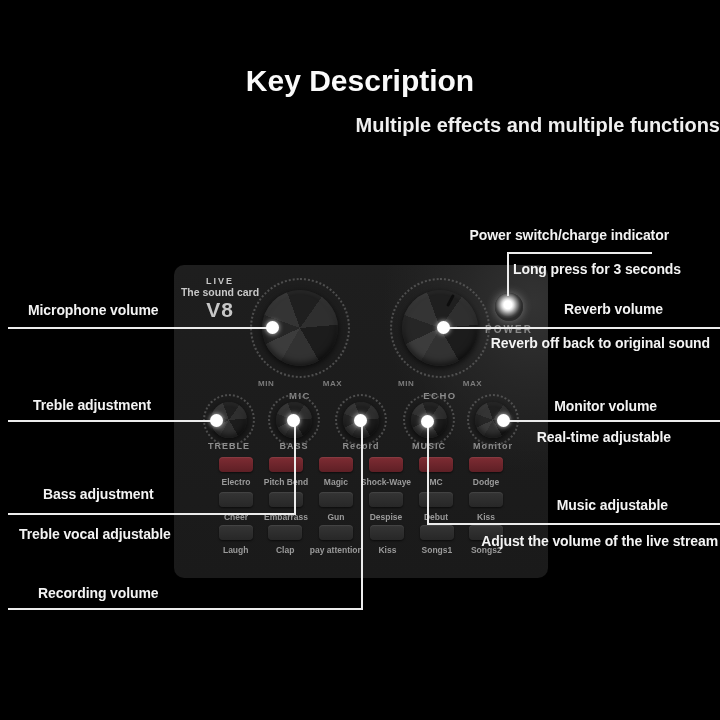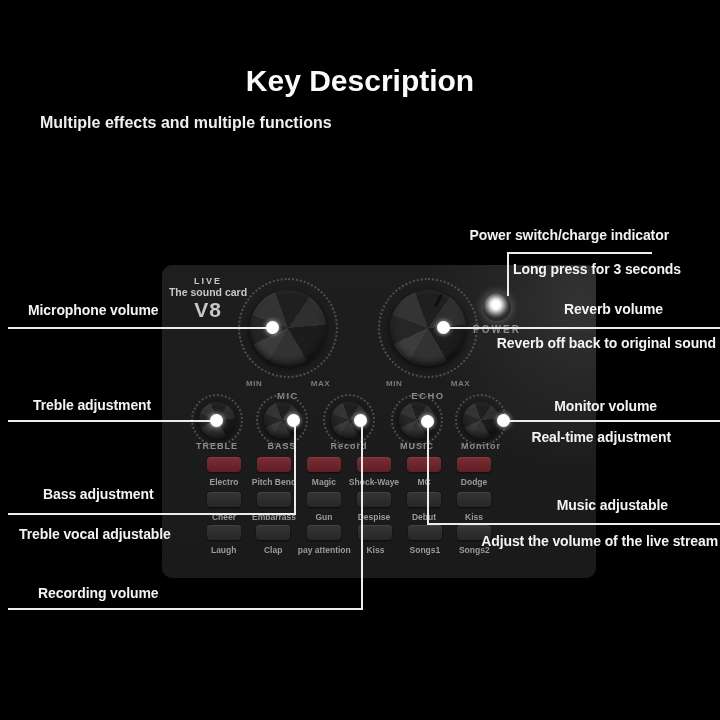--- a/index.html
+++ b/index.html
@@ -3,24 +3,24 @@
 <meta charset="utf-8">
 <style>
   html,body{margin:0;padding:0;background:#000;}
   .canvas{
     position:relative;width:720px;height:720px;background:#000;
     overflow:hidden;font-family:"Liberation Sans",sans-serif;
   }
   
   .title{position:absolute;top:64px;left:0;right:0;text-align:center;
     color:#fafafa;font-size:30px;font-weight:700;}
-  .subtitle{position:absolute;top:114px;left:0;right:0;text-align:left;
-    color:#efefef;font-size:16px;font-weight:700;padding-left:40px;}
-  
-  .panel{position:absolute;left:162px;top:265px;width:434px;height:313px;
+  .subtitle{position:absolute;top:114px;left:0;right:0;text-align:right;
+    color:#efefef;font-size:20px;font-weight:700;}
+  
+  .panel{position:absolute;left:174px;top:265px;width:374px;height:313px;
     border-radius:10px;
     background:
       radial-gradient(150px 170px at 96% 12%, #333333 0%, #272727 45%, rgba(29,29,29,0) 100%),
       linear-gradient(180deg,#1e1e1e,#1a1a1a);}
   .brand{position:absolute;left:0;top:12px;width:92px;text-align:center;color:#c7c7c7;line-height:1.1;}
   .brand .l1{font-size:9px;font-weight:700;letter-spacing:2px;}
   .brand .l2{font-size:10.5px;font-weight:700;}
   .brand .l3{font-size:21px;font-weight:700;letter-spacing:1px;}
   
   .bigknob{position:absolute;width:100px;height:100px;margin-left:7px;}
@@ -239,19 +239,19 @@
 
   <div class="c-label" style="left:28px;top:302px;">Microphone volume</div>
   <div class="c-label" style="left:33px;top:397px;">Treble adjustment</div>
   <div class="c-label" style="left:43px;top:486px;">Bass adjustment</div>
   <div class="c-label" style="left:19px;top:526px;">Treble vocal adjustable</div>
   <div class="c-label" style="left:38px;top:585px;">Recording volume</div>
 
   <div class="c-label" style="right:51px;top:227px;margin-left:27px;">Power switch/charge indicator</div>
   <div class="c-label" style="right:39px;top:261px;padding-left:24px;">Long press for 3 seconds</div>
   <div class="c-label" style="right:57px;top:301px;">Reverb volume</div>
-  <div class="c-label" style="right:4px;top:335px;padding-left:23px;">Reverb off back to original sound</div>
+  <div class="c-label" style="right:10px;top:335px;padding-left:23px;">Reverb off back to original sound</div>
   <div class="c-label" style="right:63px;top:398px;">Monitor volume</div>
-  <div class="c-label" style="right:49px;top:429px;">Real-time adjustment</div>
+  <div class="c-label" style="right:49px;top:429px;">Real-time adjustable</div>
   <div class="c-label" style="right:52px;top:497px;">Music adjustable</div>
   <div class="c-label" style="right:2px;top:533px;">Adjust the volume of the live stream</div>
 
 </div>
 
 </body></html>

